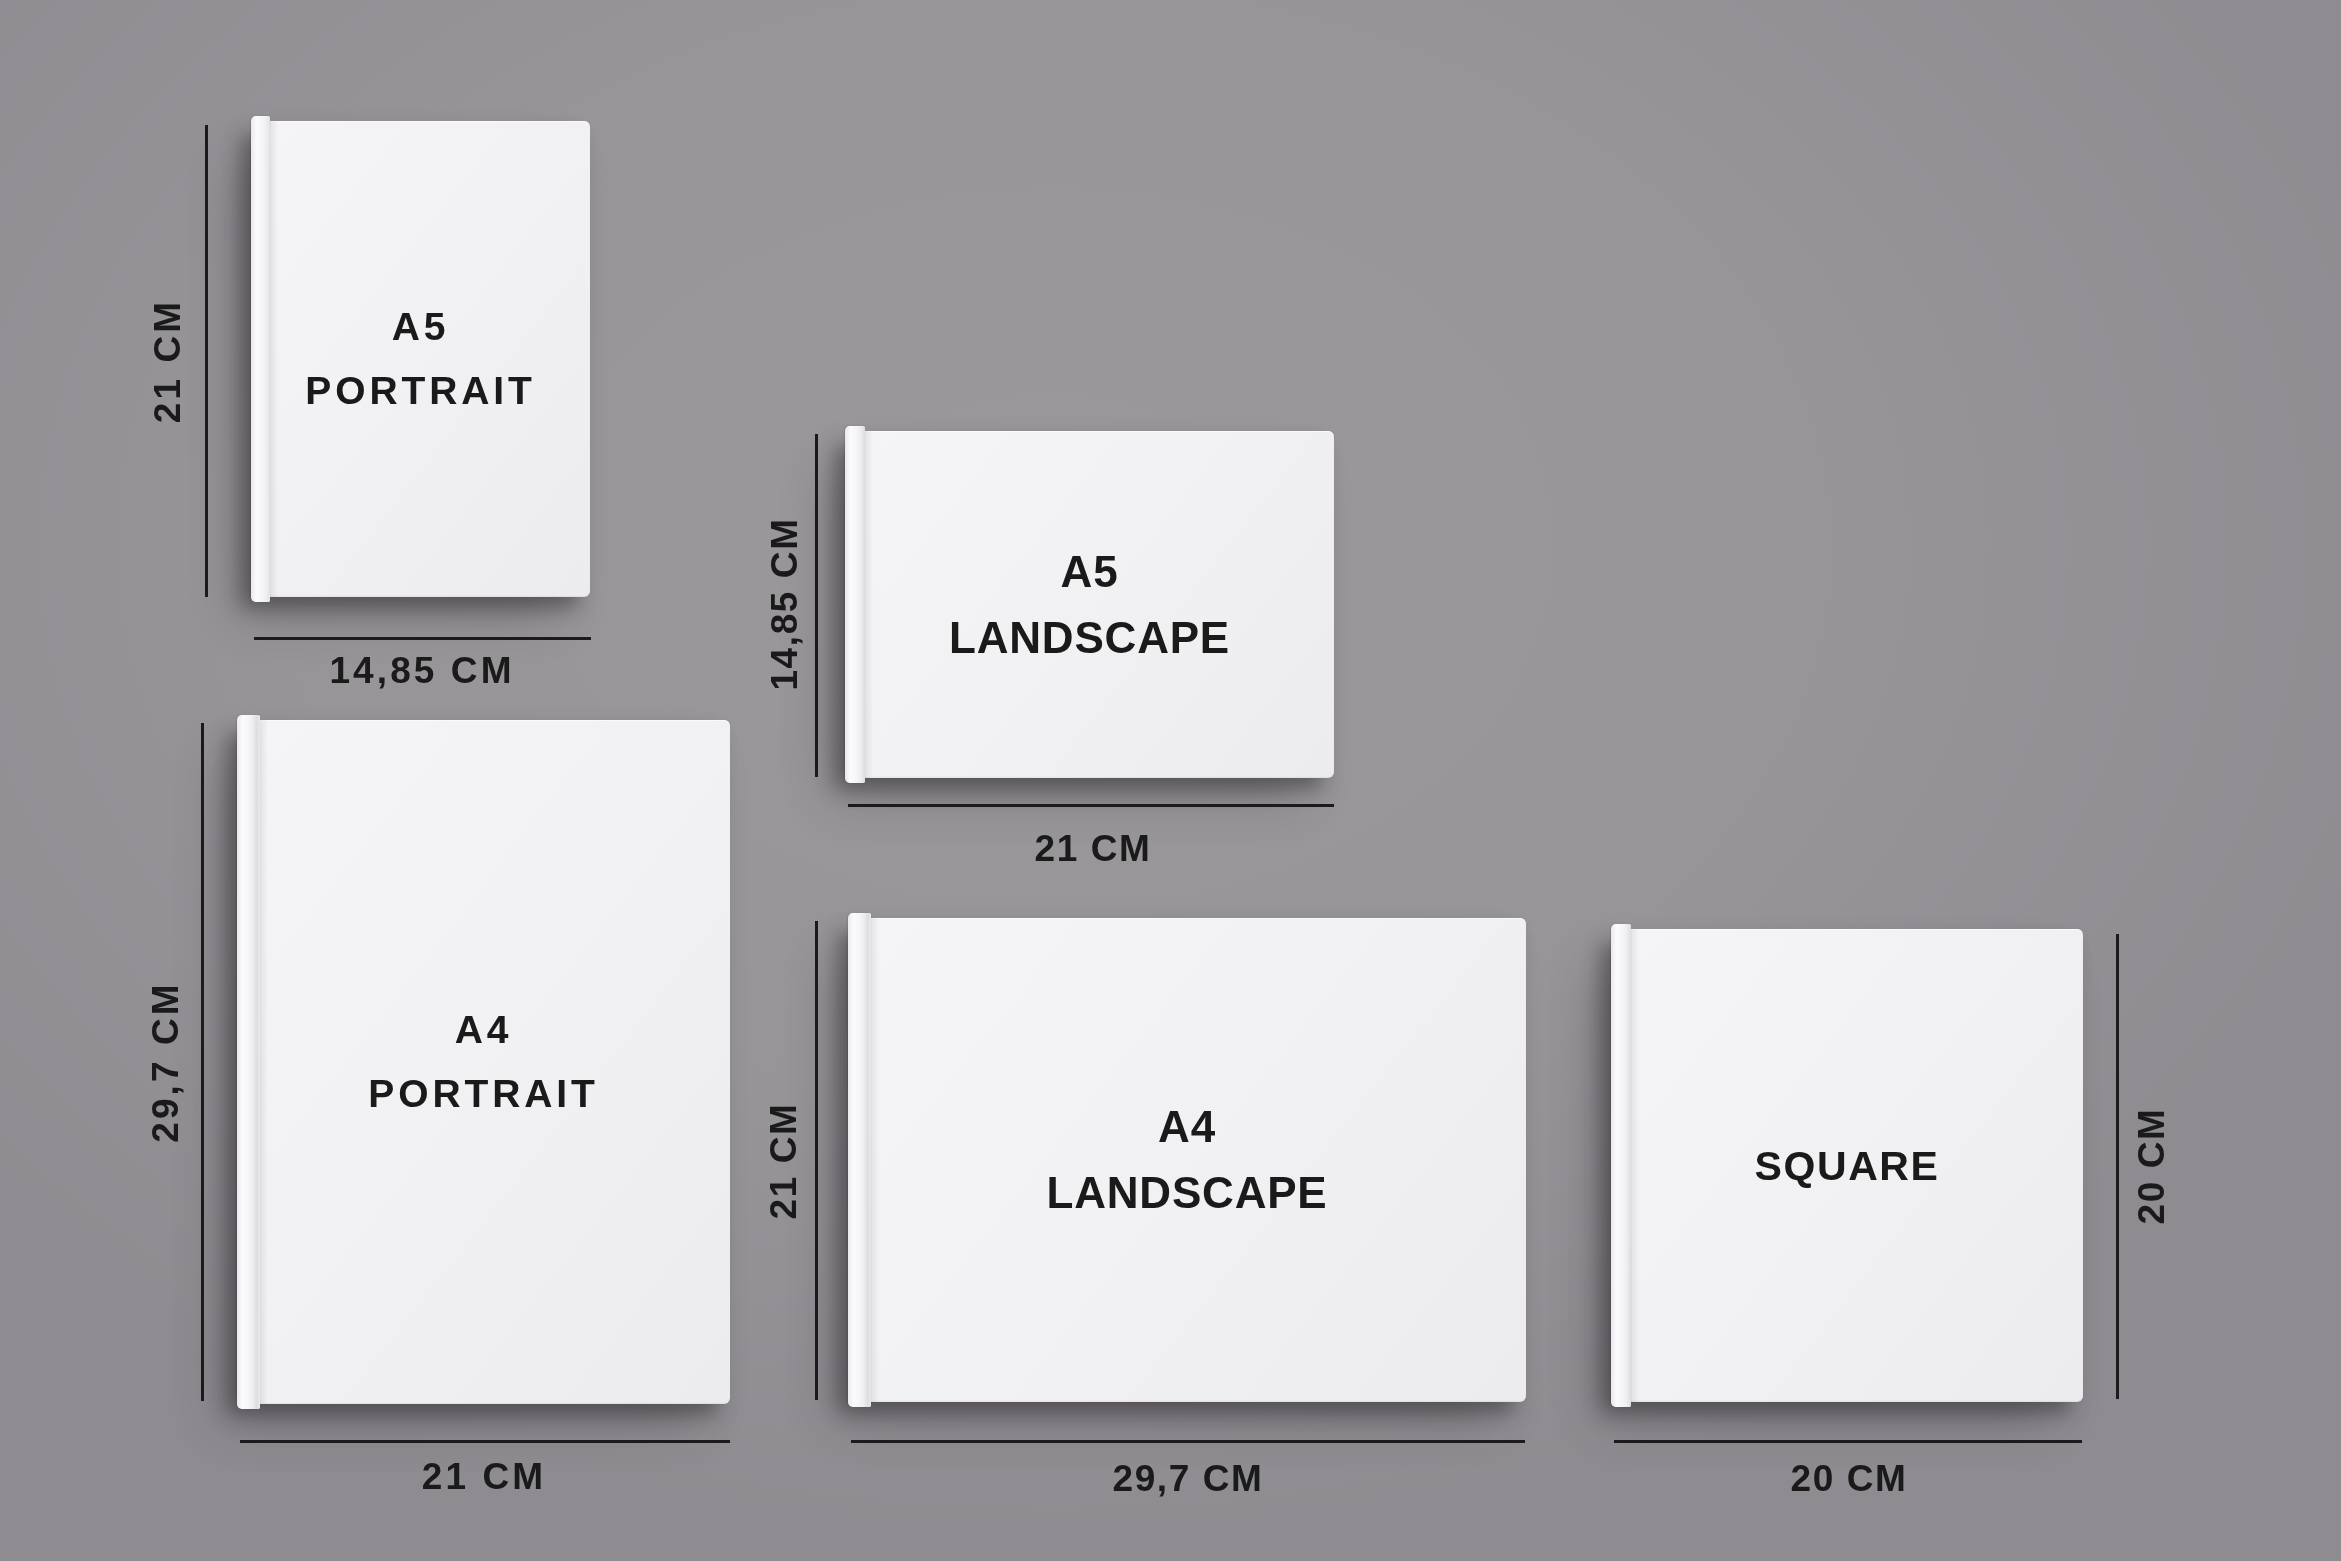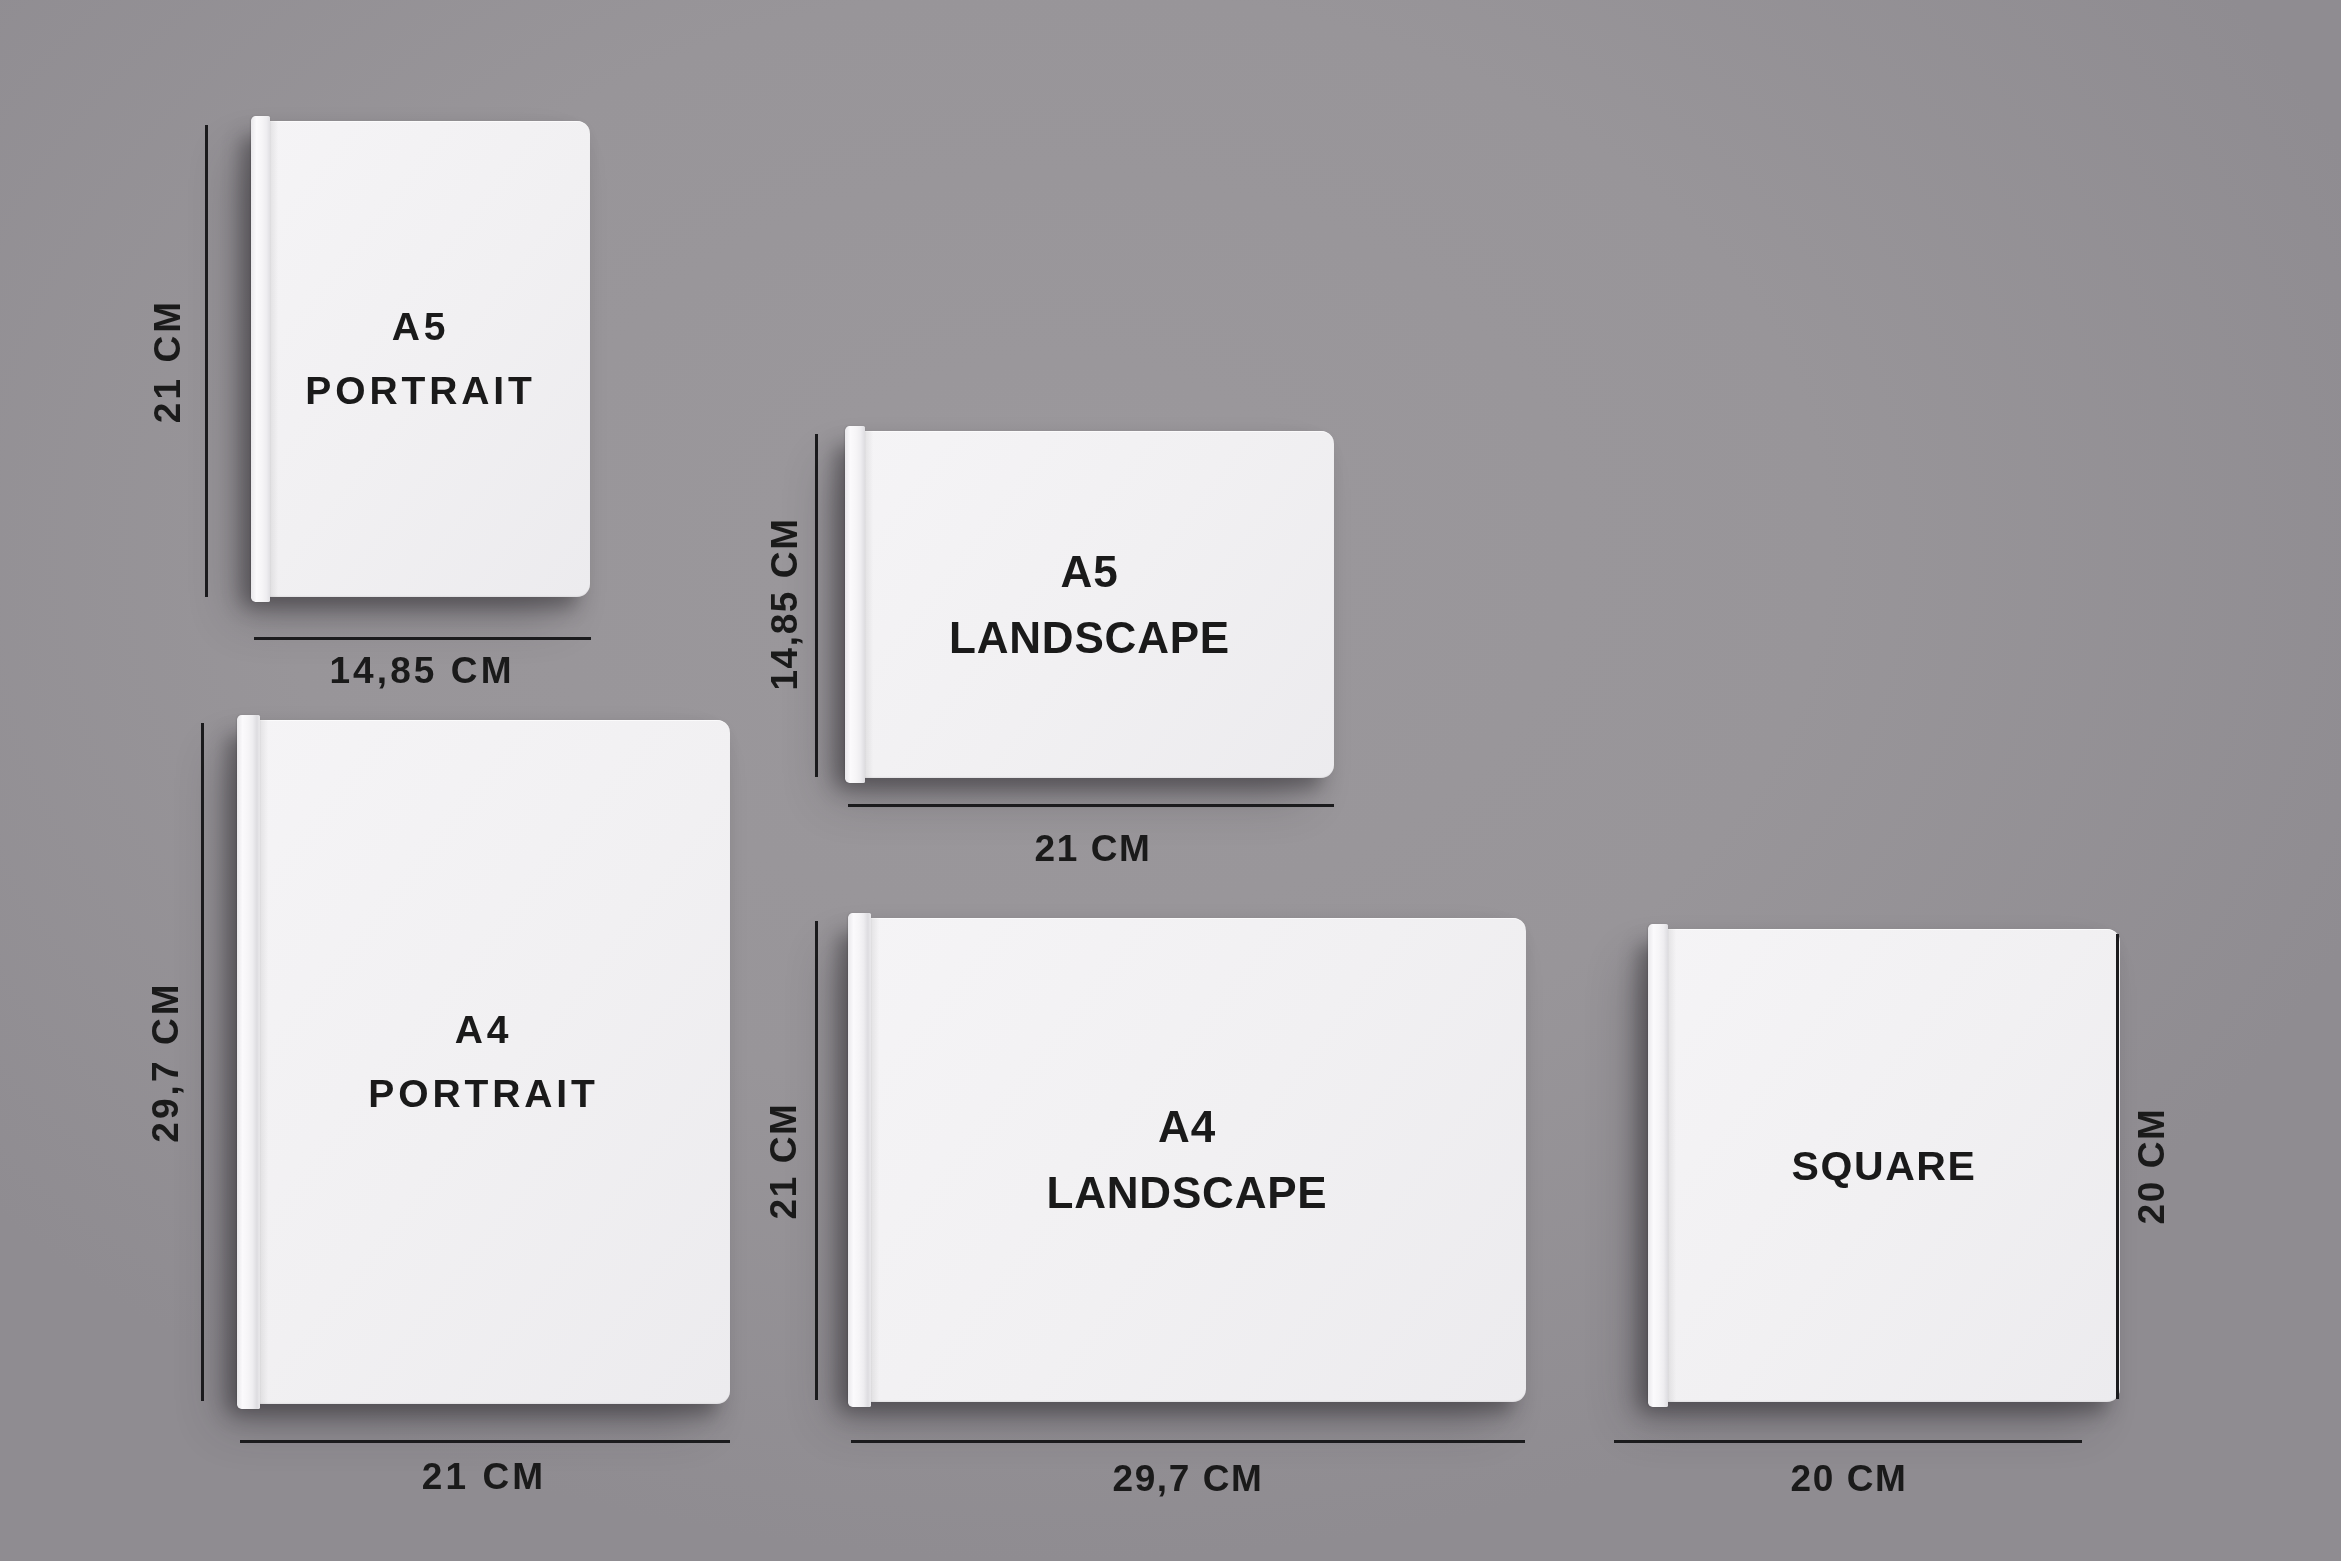--- a/index.html
+++ b/index.html
@@ -8,21 +8,21 @@
     font-family:"Liberation Sans", sans-serif;
   }
   .stage{
     position:relative;width:2342px;height:1561px;
     background:radial-gradient(1405px 1015px at 45% 35%, #9b989c 0%, #989599 55%, #8f8c91 100%);
   }
   
   .book{
     position:absolute;
     background:linear-gradient(128deg,#f5f4f6 0%,#f1f0f2 52%,#ecebee 100%);
-    border-radius:13px;
+    border-radius:6px;
     box-shadow:
       -11px 12.5px 19px -1.6px rgba(40,38,42,0.45),
       -23.4px 26.5px 47px -9.4px rgba(40,38,42,0.30),
       inset 0 1.6px 0.8px -0.8px rgba(255,255,255,0.9),
       inset 0 -1.6px 1.6px -0.8px rgba(0,0,0,0.08);
     display:flex;align-items:center;justify-content:center;
   }
   .spine{
     position:absolute;left:0;top:-4.7px;bottom:-4.7px;width:22px;
     border-radius:4.7px 1.6px 1.6px 4.7px;
@@ -113,21 +113,21 @@
       <div class="title title-landscape">
         <span>A4</span>
         <span>LANDSCAPE</span>
       </div>
     </div>
     <div class="hline" style="left:851px;top:1440px;width:674px;"></div>
     <div class="dimlabel" style="left:1188px;top:1479px;">29,7 CM</div>
   </div>
 
   <div>
-    <div class="book" style="left:1611px;top:929px;width:472px;height:473px;margin-left:37px;">
+    <div class="book" style="left:1611px;top:929px;width:472px;height:473px;">
       <div class="spine" style="width:20px;"></div>
       <div class="hinge" style="left:20px;"></div>
       <div class="title title-square">
         <span>SQUARE</span>
 
       </div>
     </div>
     <div class="vline" style="left:2116px;top:934px;height:465px;"></div>
     <div class="dimlabel vertical" style="left:2152px;top:1166px;">20 CM</div>
     <div class="hline" style="left:1614px;top:1440px;width:468px;"></div>

